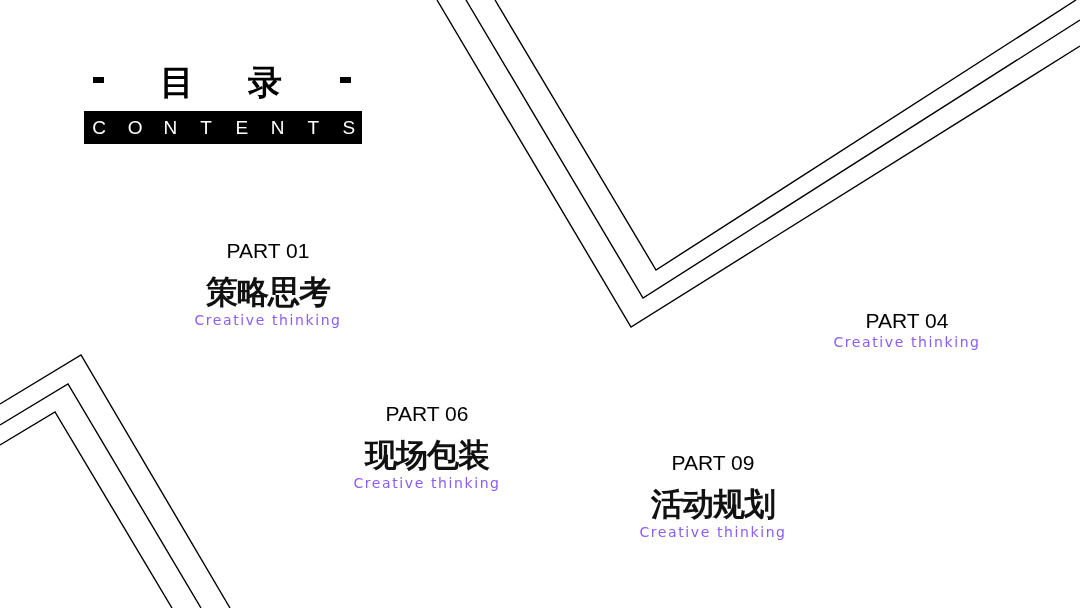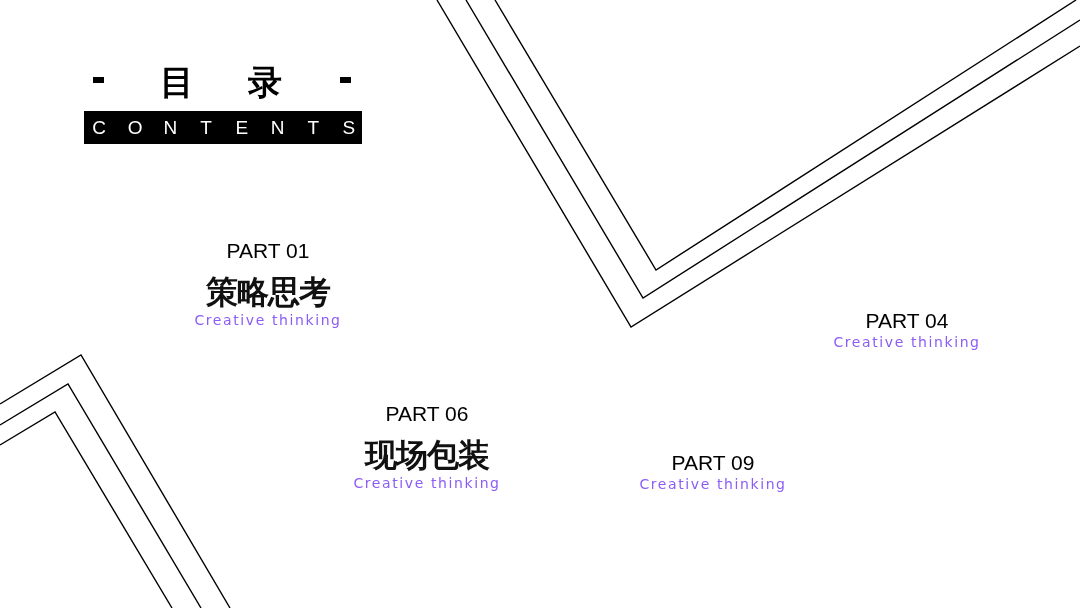--- a/index.html
+++ b/index.html
@@ -147,20 +147,21 @@
   </div>
 
   <div class="part p2">
     <div class="num">PART 06</div>
     <div class="cn">现场包装</div>
     <div class="en">Creative thinking</div>
   </div>
 
   <div class="part p3">
     <div class="num">PART 09</div>
+    <div class="cn">活动规划</div>
     <div class="en">Creative thinking</div>
   </div>
 
   <div class="part p4">
     <div class="num">PART 04</div>
     <div class="en">Creative thinking</div>
   </div>
 
 </div>
 

